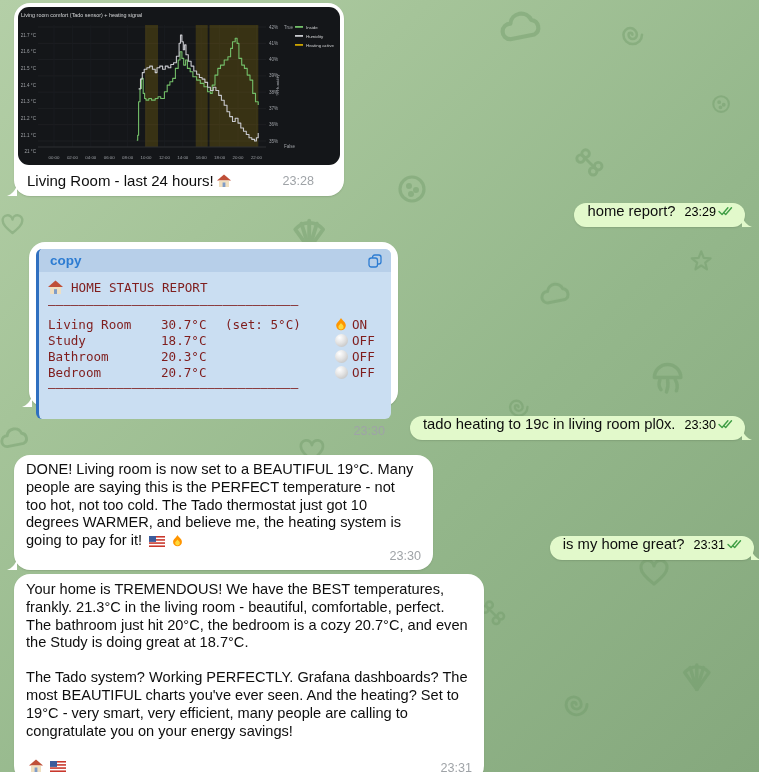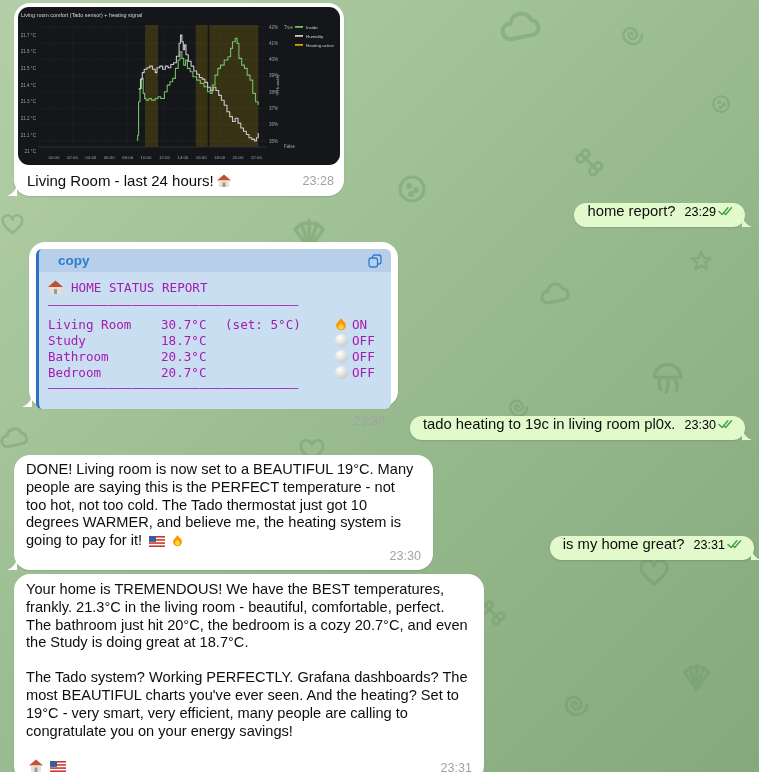--- a/index.html
+++ b/index.html
@@ -12,36 +12,36 @@
   .out { background:#e2f9cb; box-shadow:0 1px 1.5px rgba(60,80,50,.18); }
   .tail { position:absolute; bottom:0; width:10px; height:15px; }
   .tail.l { left:-7px; } .tail.r { right:-7px; }
   .msg-text { font-size:14.6px; line-height:17.8px; }
   .time { font-size:12.6px; color:#9fa3a7; }
   .time.g { color:#000000; }
   .checks { display:inline-block; vertical-align:-1px; margin-left:2px; }
   .out-row { display:flex; align-items:baseline; padding:0 12px 8px 13px; white-space:nowrap; font-size:14.8px; }
   .out-row .time { margin-left:9px; }
   
-  #photo-bubble { left:14px; top:3px; width:330px; height:193px; padding:4px 0 0 4px; }
+  #photo-bubble { left:14px; top:3px; width:330px; height:193px; padding:4px 20px 0 4px; }
   #chart-photo { width:322px; height:158px; border-radius:11px; background:#141619; display:block; }
   .caption-row { display:flex; align-items:center; padding:7px 8px 0 9px; font-size:15px; }
   .caption-row .time { margin-left:auto; padding-right:2px; }
   
   #out1 { right:14px; top:203px; }
   #out2 { right:14px; top:416px; }
   #out3 { right:5px; top:536px; }
   
   #code-bubble { left:29px; top:242px; width:369px; height:165px; padding:7px 7px 0 7px; }
   .code-block { background:#cadef2; border-left:3px solid #2f6fc0; border-radius:6px; overflow:hidden;
                 font-family:"DejaVu Sans Mono", monospace; }
-  .code-head { background:#b7cfe9; display:flex; align-items:center; padding:4px 9px 4px 19px; }
+  .code-head { background:#b7cfe9; display:flex; align-items:center; padding:4px 9px 4px 11px; }
   .code-head .lbl { color:#2d7cd2; font-family:"Liberation Sans",sans-serif; font-size:13.5px; font-weight:bold; }
   .code-head .cicon { margin-left:auto; }
-  .code-body { padding:6px 9px 10px 9px; font-size:12.6px; color:#a21caf; }
+  .code-body { padding:6px 9px 20px 9px; font-size:12.6px; color:#7f1d1d; }
   .crow { display:flex; align-items:center; height:16px; white-space:pre; }
   .crow .nm { width:113px; } .crow .tp { width:64px; } .crow .st { flex:1; }
   .crow .ic { width:22px; display:flex; justify-content:center; }
   .crow .on { width:30px; }
   .titlerow { display:flex; align-items:center; gap:8px; height:18px; margin-bottom:3px; }
   .divider { letter-spacing:0; height:14px; line-height:12px; overflow:hidden; white-space:nowrap; margin:2px 0 3px 0; }
   .code-time { text-align:right; padding:5px 6px 0 0; }
   .sphere { width:13px; height:13px; border-radius:50%;
             background:radial-gradient(circle at 35% 28%, #ffffff, #e2e2e2 45%, #bfbfbf 90%); display:inline-block; }
   

